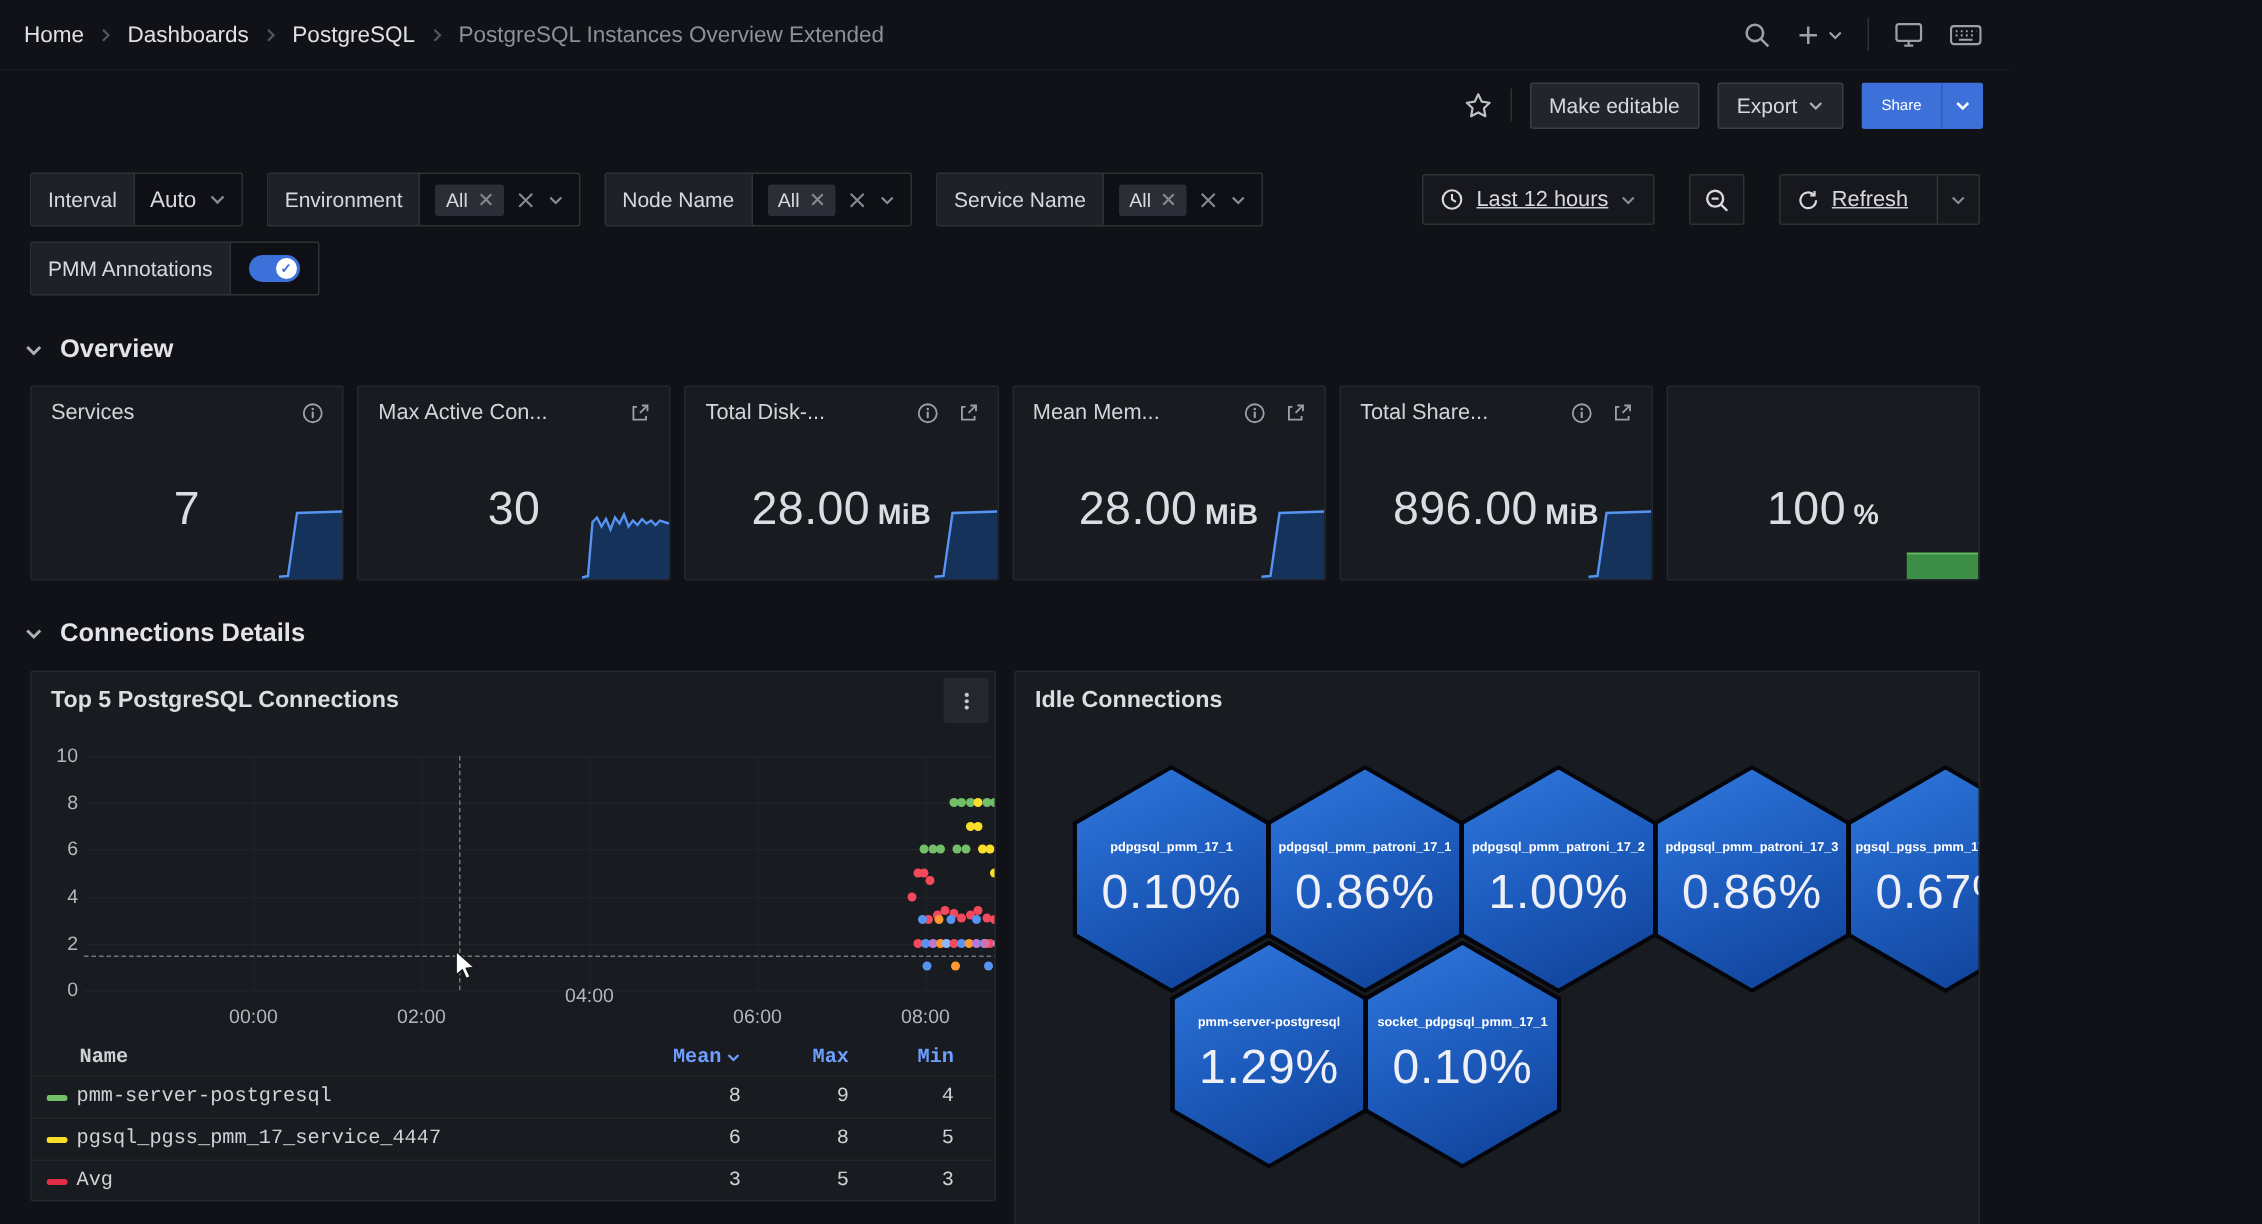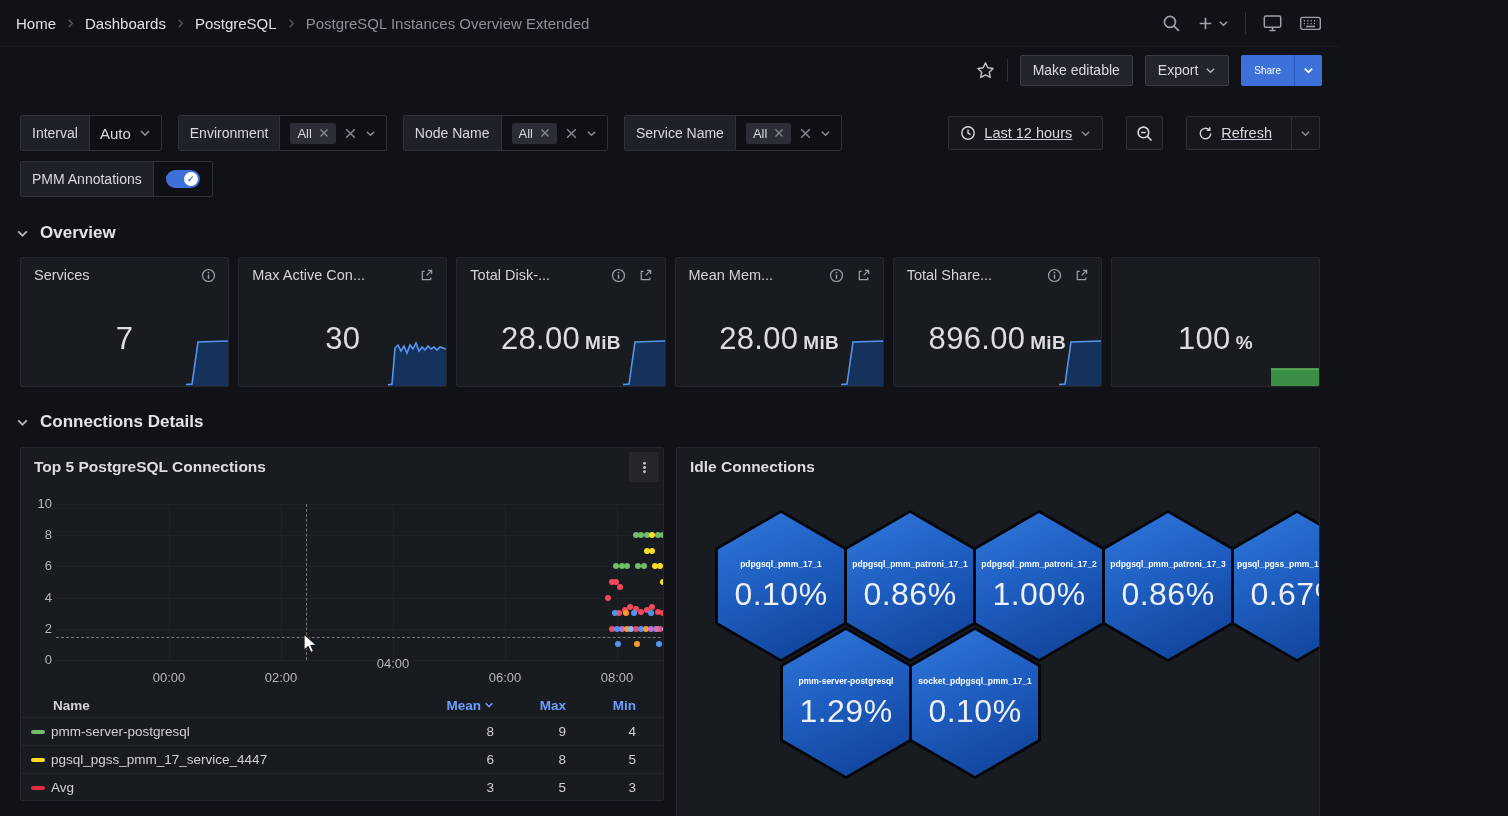--- a/index.html
+++ b/index.html
@@ -94,21 +94,21 @@
   .gridline-v { position:absolute; top:0; height:156px; width:1px; background:#1f2227; }
   .ytick { position:absolute; left:4px; width:27px; text-align:right; font-size:13px; color:#b4b6bc; }
   .xtick { position:absolute; width:44px; text-align:center; font-size:13px; color:#b4b6bc; }
   .dot { position:absolute; width:6px; height:6px; border-radius:50%; }
   .crosshair-v { position:absolute; top:0; height:156px; width:0; border-left:1px dashed #73757c; }
   .crosshair-h { position:absolute; left:0; width:690px; height:0; border-top:1px dashed #73757c; }
 
   
   .legend { position:absolute; left:0; right:0; top:245px; }
   .lg-row { display:grid; grid-template-columns:1fr 70px 72px 70px; align-items:center;
-      height:28px; padding:0 27px 0 10px; border-top:1px solid #222529; font-size:13.5px; }
+      height:28px; padding:0 27px 0 10px; border-top:1px solid #222529; font-size:13.5px;font-family:Liberation Mono, monospace; }
   .lg-row.header { height:24px; border-top:none; color:#6e9fff; font-weight:600; }
   .lg-row.header .c-name { padding-left:22px; }
   .lg-num { text-align:right; color:#d0d1d7; }
   .lg-row.header .lg-num { color:#6e9fff; display:flex; justify-content:flex-end; align-items:center; gap:3px; }
   .c-name { display:flex; align-items:center; gap:6px; color:#d0d1d7; overflow:hidden; white-space:nowrap; }
   .swatch { width:14px; height:4px; border-radius:2px; flex:0 0 auto; }
 
   
   .hex { position:absolute; width:132px; height:152px;
       clip-path:polygon(50% 0,100% 25%,100% 75%,50% 100%,0 75%,0 25%);

